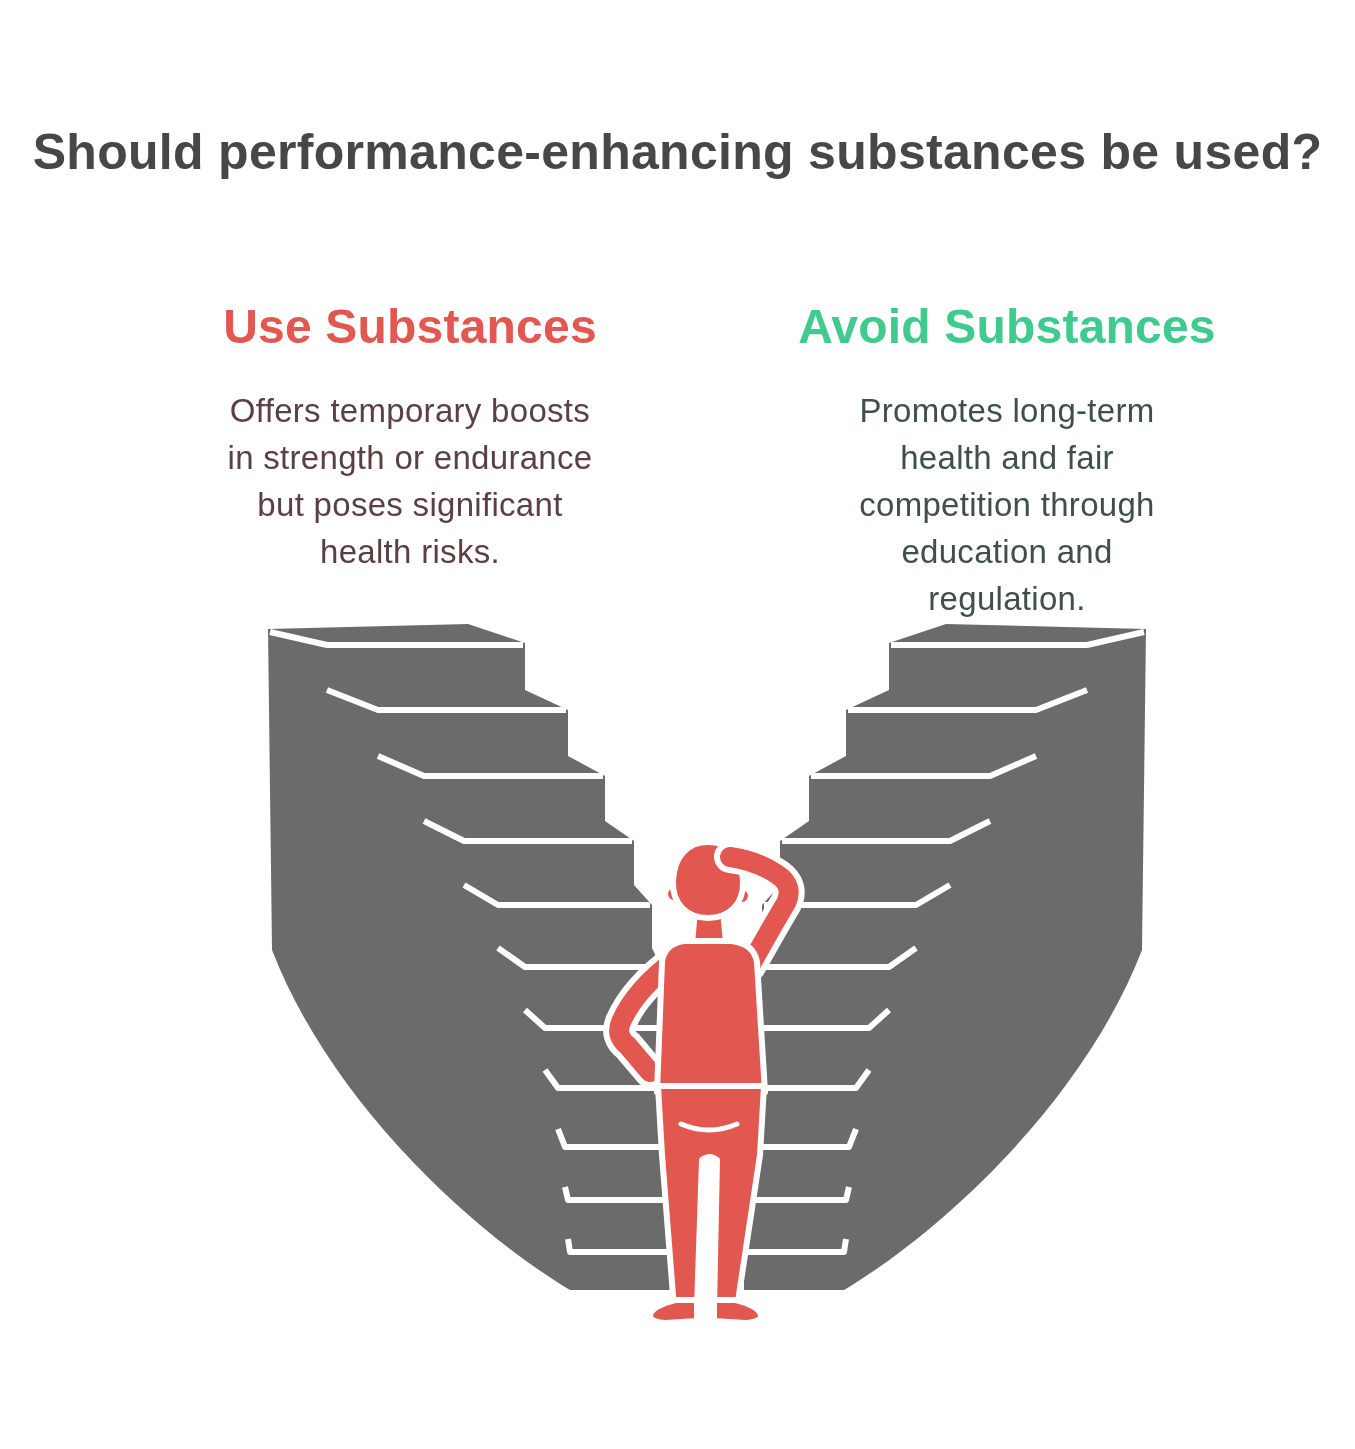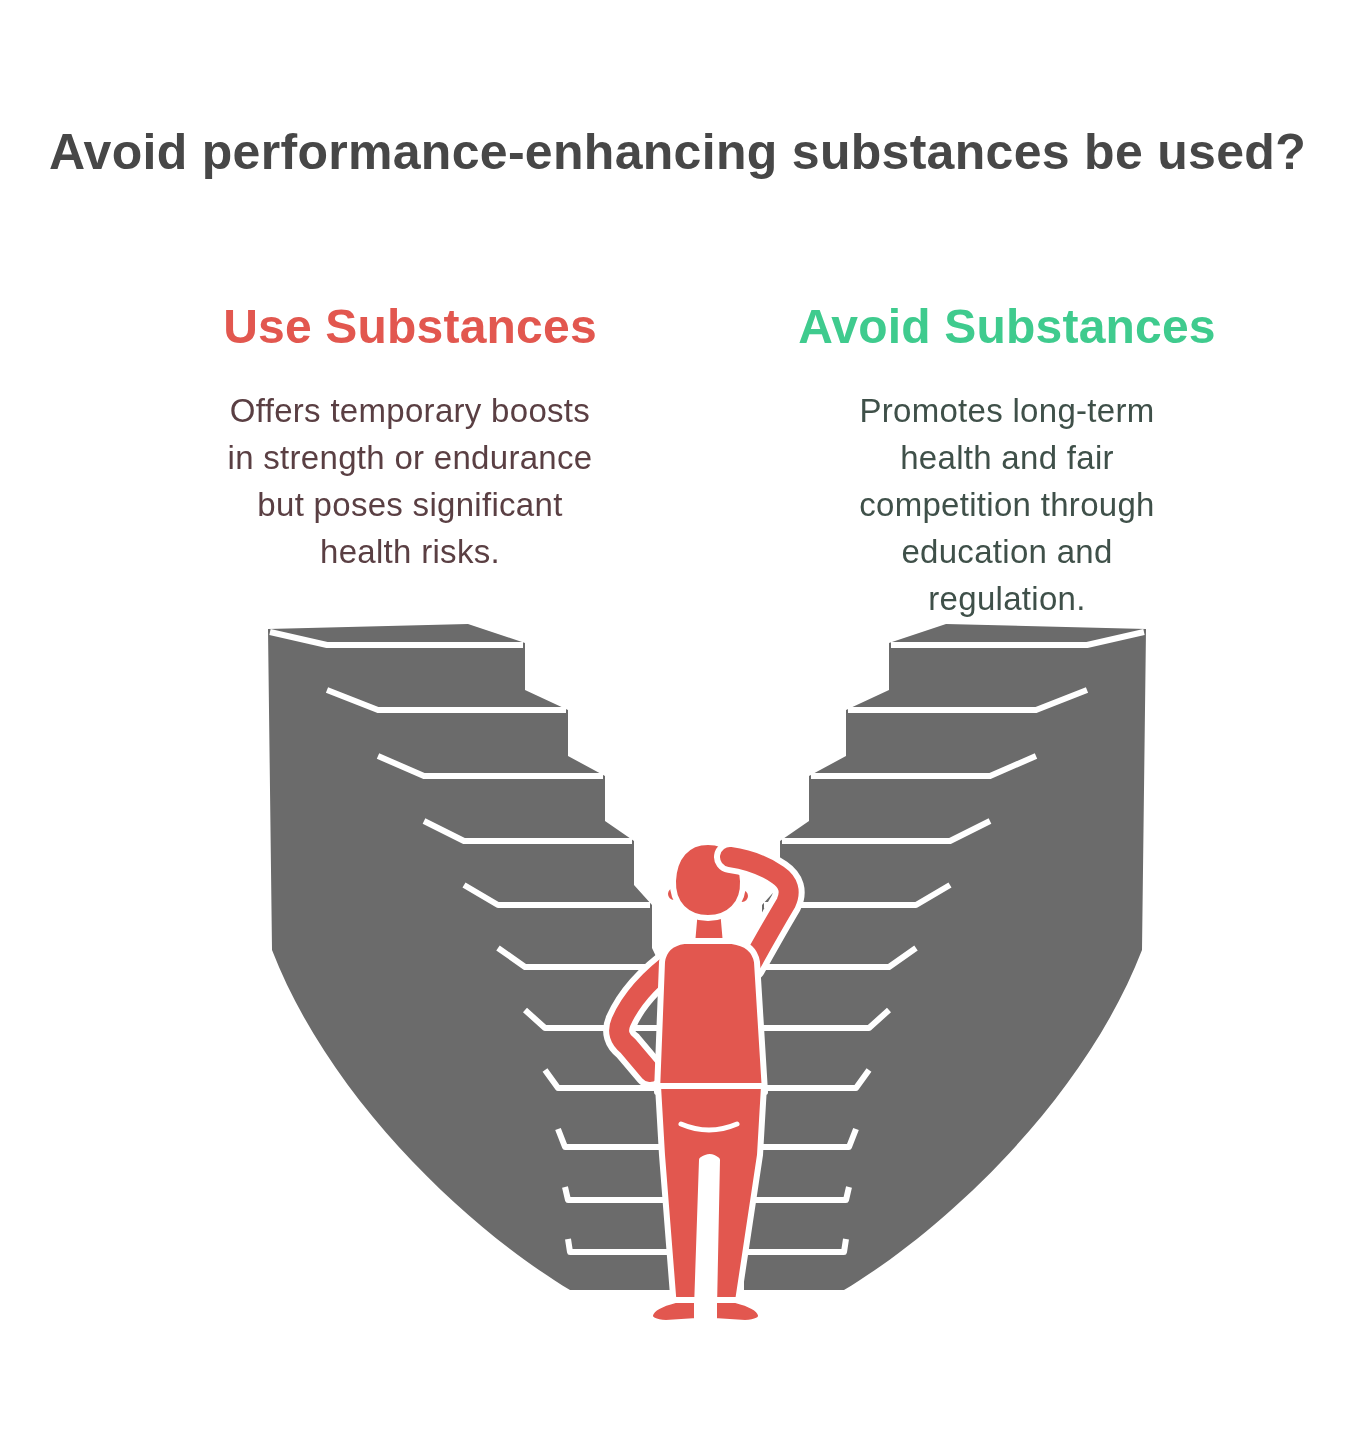--- a/index.html
+++ b/index.html
@@ -84,21 +84,21 @@
   }
   .fig-line{ fill:none; stroke:#FFFFFF; stroke-width:5; stroke-linecap:round; }
   .arm-white{ fill:none; stroke:#FFFFFF; stroke-width:32; stroke-linecap:round; stroke-linejoin:round; }
   .arm-red{ fill:none; stroke:var(--figure); stroke-width:20; stroke-linecap:round; stroke-linejoin:round; }
 </style>
 </head>
 <body>
 
 <div class="canvas">
 
-  <h1 class="page-title">Avoid performance-enhancing substances be used?</h1>
+  <h1 class="page-title">Should performance-enhancing substances be used?</h1>
 
   <div class="option-col left">
     <h2 class="option-heading use">Use Substances</h2>
     <p class="option-desc use">Offers temporary boosts in strength or endurance but poses significant health risks.</p>
   </div>
 
   <div class="option-col right">
     <h2 class="option-heading avoid">Avoid Substances</h2>
     <p class="option-desc avoid">Promotes long-term health and fair competition through education and regulation.</p>
   </div>

